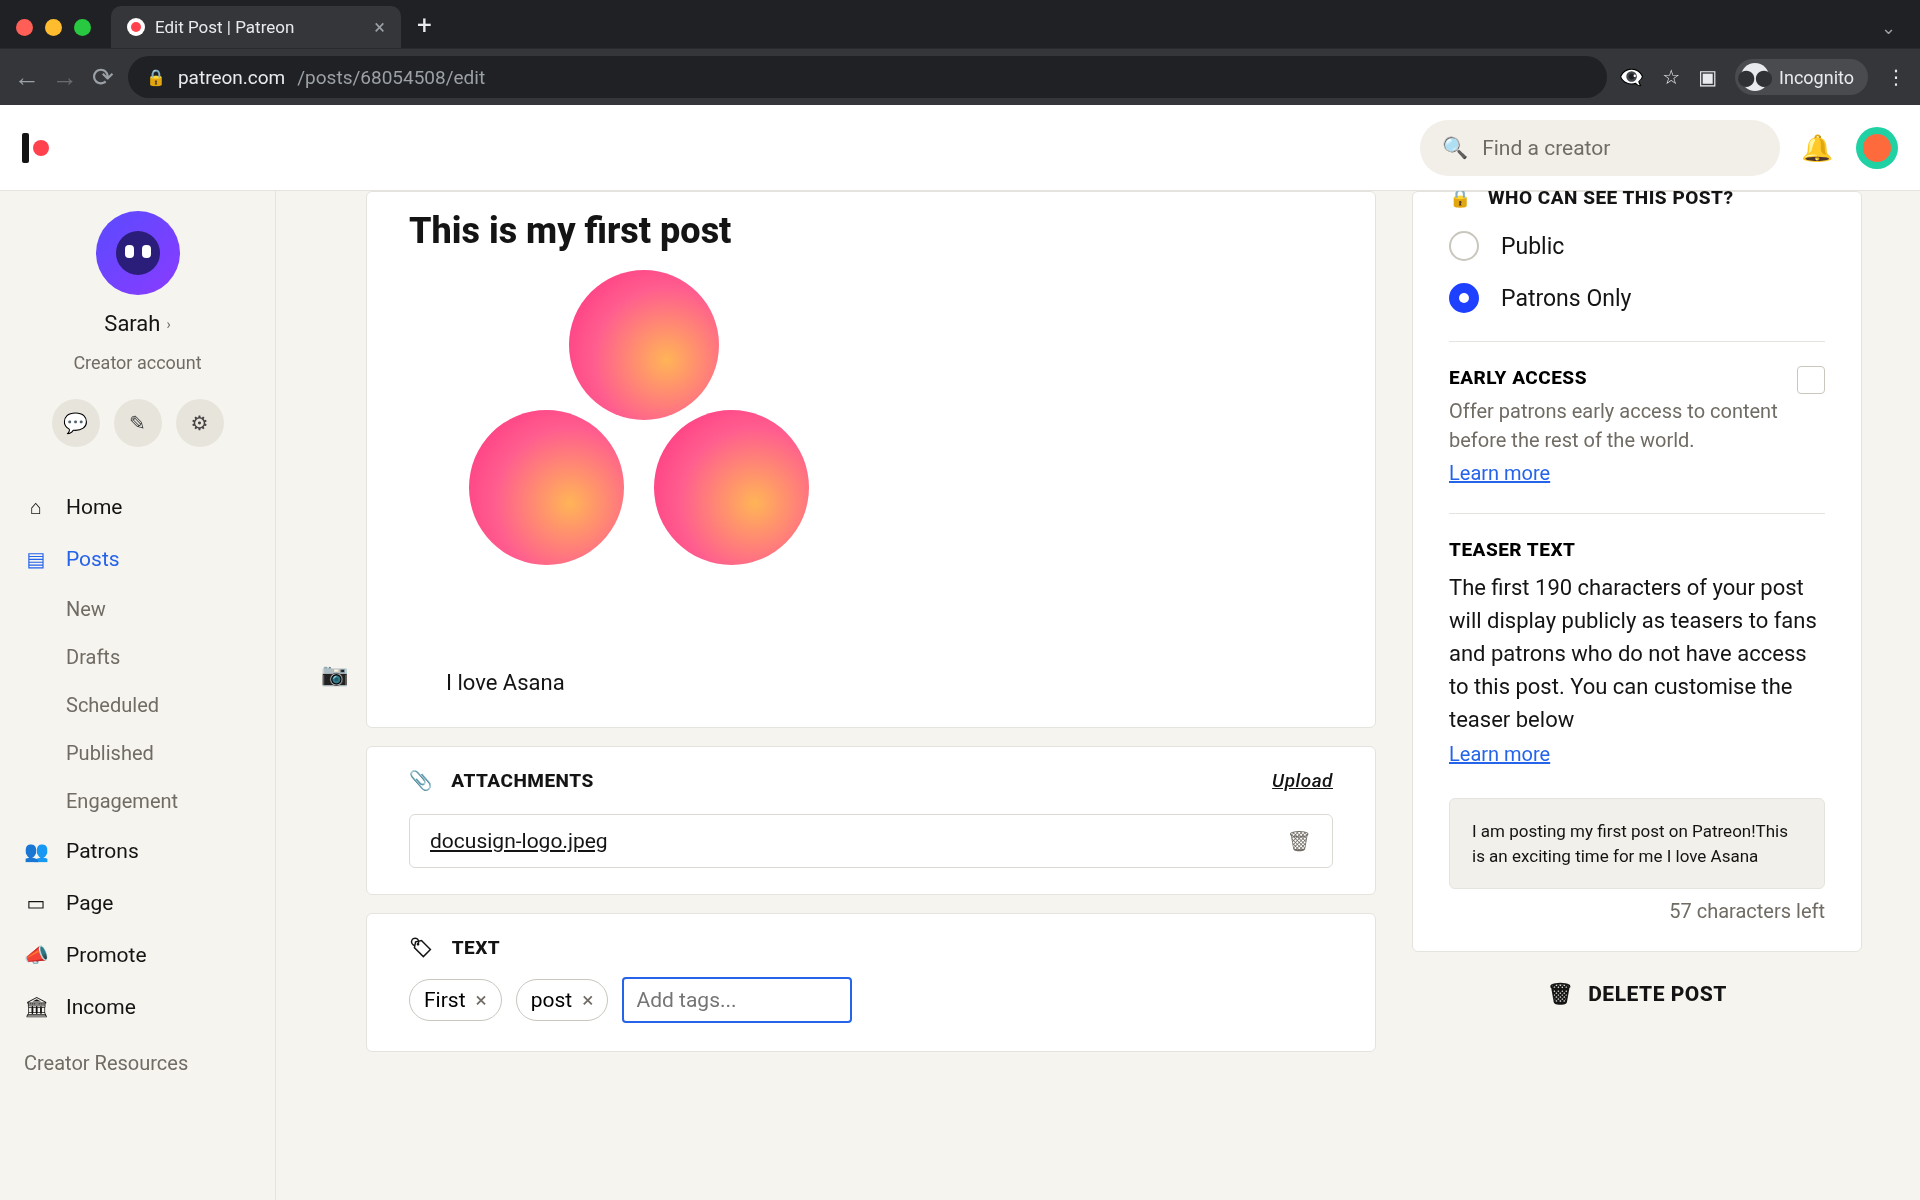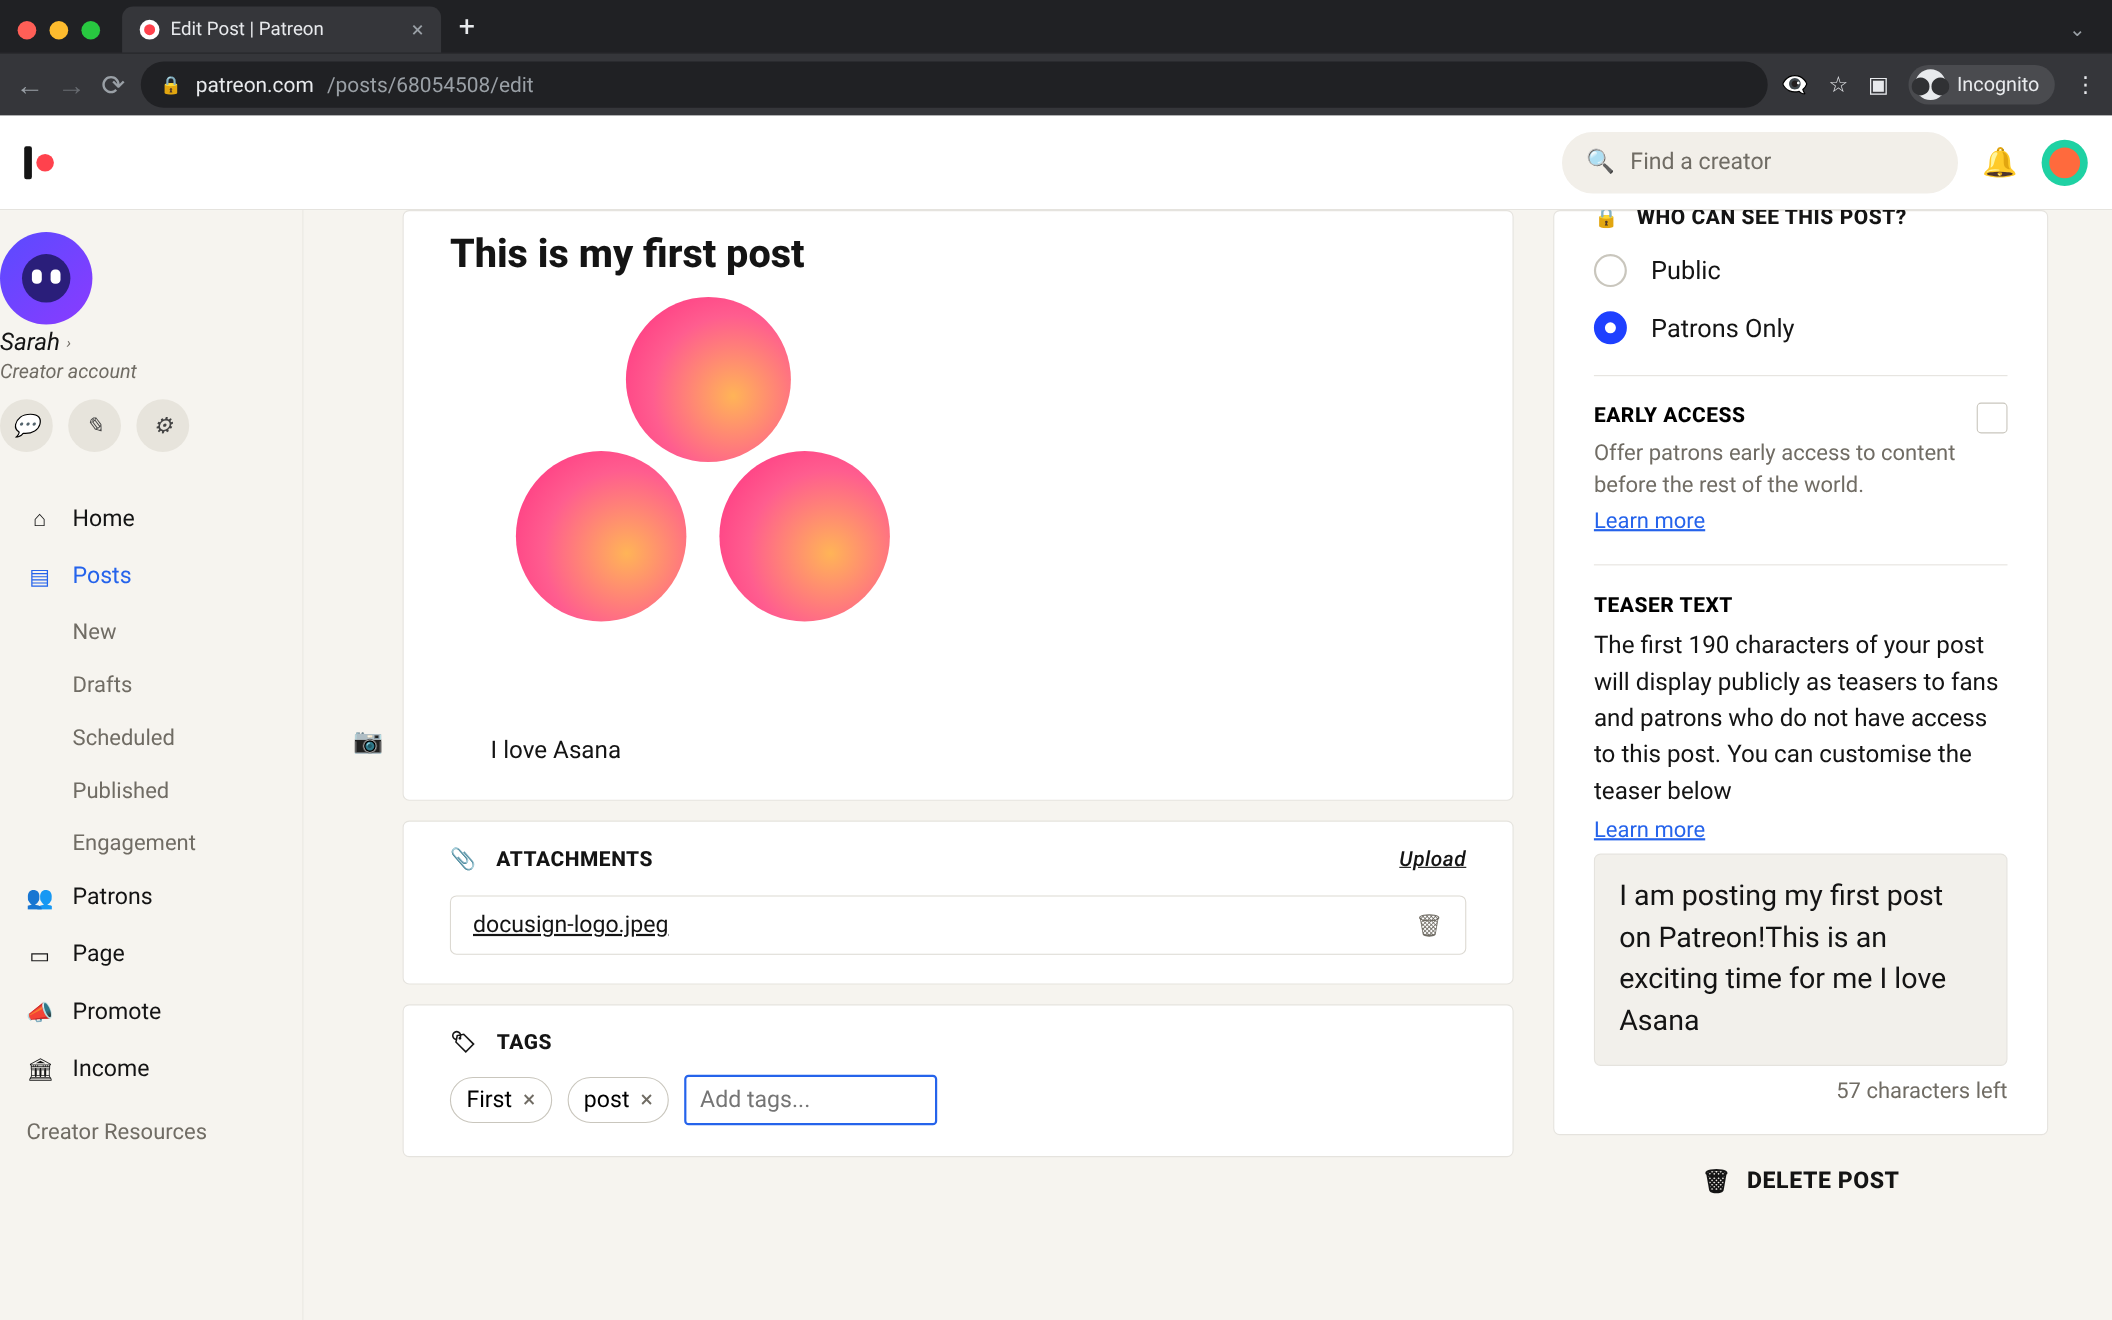--- a/index.html
+++ b/index.html
@@ -35,21 +35,21 @@
   .brand-stick{ width:7px; height:30px; background:#141414; border-radius:2px;}
   .brand-dot{ width:16px; height:16px; border-radius:50%; background:#ff424d;}
   .search-pill{ margin-left:auto; background:#f2efe9; border-radius:40px; height:56px; width:360px; display:flex; align-items:center; gap:14px; padding:0 22px; color:#706c64; font-size:21px;}
   .hdr-icn{ width:40px; height:40px; display:flex; align-items:center; justify-content:center; font-size:26px;}
   .avatar-hdr{ width:42px; height:42px; border-radius:50%; background:#1fd1a3; display:flex; align-items:center; justify-content:center;}
   .avatar-hdr .inner{ width:28px; height:28px; border-radius:50%; background:#ff6a3d;}
 
   
   .body{ flex:1; display:flex; min-height:0;}
   .sidebar{ width:276px; background:#f6f4ef; border-right:1px solid #e5e3de; padding:8px 0 0 0; overflow:hidden;}
-  .profile-block{ display:flex; flex-direction:column; gap:4px; padding:12px 0 6px;font-style:italic;}
+  .profile-block{ display:flex; flex-direction:column; align-items:center; gap:16px; padding:12px 0 6px;}
   .profile-avatar{ width:84px; height:84px; border-radius:50%; background:linear-gradient(135deg,#5a4bff,#8a3bff); display:flex; align-items:center; justify-content:center;}
   .pa-face{ width:44px; height:44px; border-radius:50%; background:#2a1e7a; position:relative;}
   .pa-face::before,.pa-face::after{ content:""; position:absolute; width:9px; height:13px; background:#fff; border-radius:4px; top:14px;}
   .pa-face::before{ left:9px;} .pa-face::after{ right:9px;}
   .profile-name{ font-size:22px; color:#141414; display:flex; align-items:center; gap:6px;}
   .profile-name .ch{ font-size:14px; color:#706c64;}
   .profile-role{ font-size:18px; color:#706c64;}
   .quick-actions{ display:flex; gap:14px; margin-top:10px;}
   .qa{ width:48px; height:48px; border-radius:50%; background:#e7e4dc; display:flex; align-items:center; justify-content:center; font-size:20px; color:#444;}
   .nav{ margin-top:28px;}
@@ -93,21 +93,21 @@
   .radio.selected{ border-color:#1e40ff; background:#1e40ff;}
   .radio.selected .dot{ width:10px; height:10px; border-radius:50%; background:#fff;}
   .divider{ height:1px; background:#e5e3de; margin:28px 0 24px;}
   .ea-row{ display:flex; align-items:flex-start;}
   .ea-title{ font-size:19px; font-weight:800; letter-spacing:.5px;}
   .ea-desc{ font-size:20px; color:#706c64; margin-top:8px; line-height:1.45;}
   .checkbox{ width:28px; height:28px; border:1px solid #c9c6bd; border-radius:4px; margin-left:auto;}
   .link{ color:#2563eb; text-decoration:underline; font-size:20px; margin-top:6px; display:inline-block;}
   .tt-title{ font-size:19px; font-weight:800; letter-spacing:.5px;}
   .tt-desc{ font-size:22px; color:#141414; margin-top:10px; line-height:1.5;}
-  .teaser-box{ background:#f2f0eb; border:1px solid #e5e3de; border-radius:6px; padding:20px 22px; font-size:26px; color:#141414; margin-top:10px; line-height:1.45;}
+  .teaser-box{ background:#f2f0eb; border:1px solid #e5e3de; border-radius:6px; padding:20px 22px; font-size:17px; color:#141414; margin-top:32px; line-height:1.45;}
   .char-left{ text-align:right; font-size:20px; color:#706c64; margin-top:10px;}
   .delete-row{ display:flex; align-items:center; justify-content:center; gap:14px; font-size:21px; font-weight:800; letter-spacing:.5px; margin-top:10px; color:#141414;}
 </style>
 </head>
 <body>
 
 <div class="browser-chrome">
   <div class="tab-strip">
     <div class="traffic-lights">
       <div class="tl red"></div>
@@ -248,21 +248,21 @@
           </div>
           <div class="attach-row">
             <span class="name">docusign-logo.jpeg</span>
             <span class="del">🗑</span>
           </div>
         </div>
 
         <div class="card section-card">
           <div class="section-hdr">
             <span>🏷</span>
-            <span>TAGS</span>
+            <span>TEXT</span>
           </div>
           <div class="tags-row">
             <div class="chip">
               <span>First</span>
               <span class="x">×</span>
             </div>
             <div class="chip">
               <span>post</span>
               <span class="x">×</span>
             </div>

